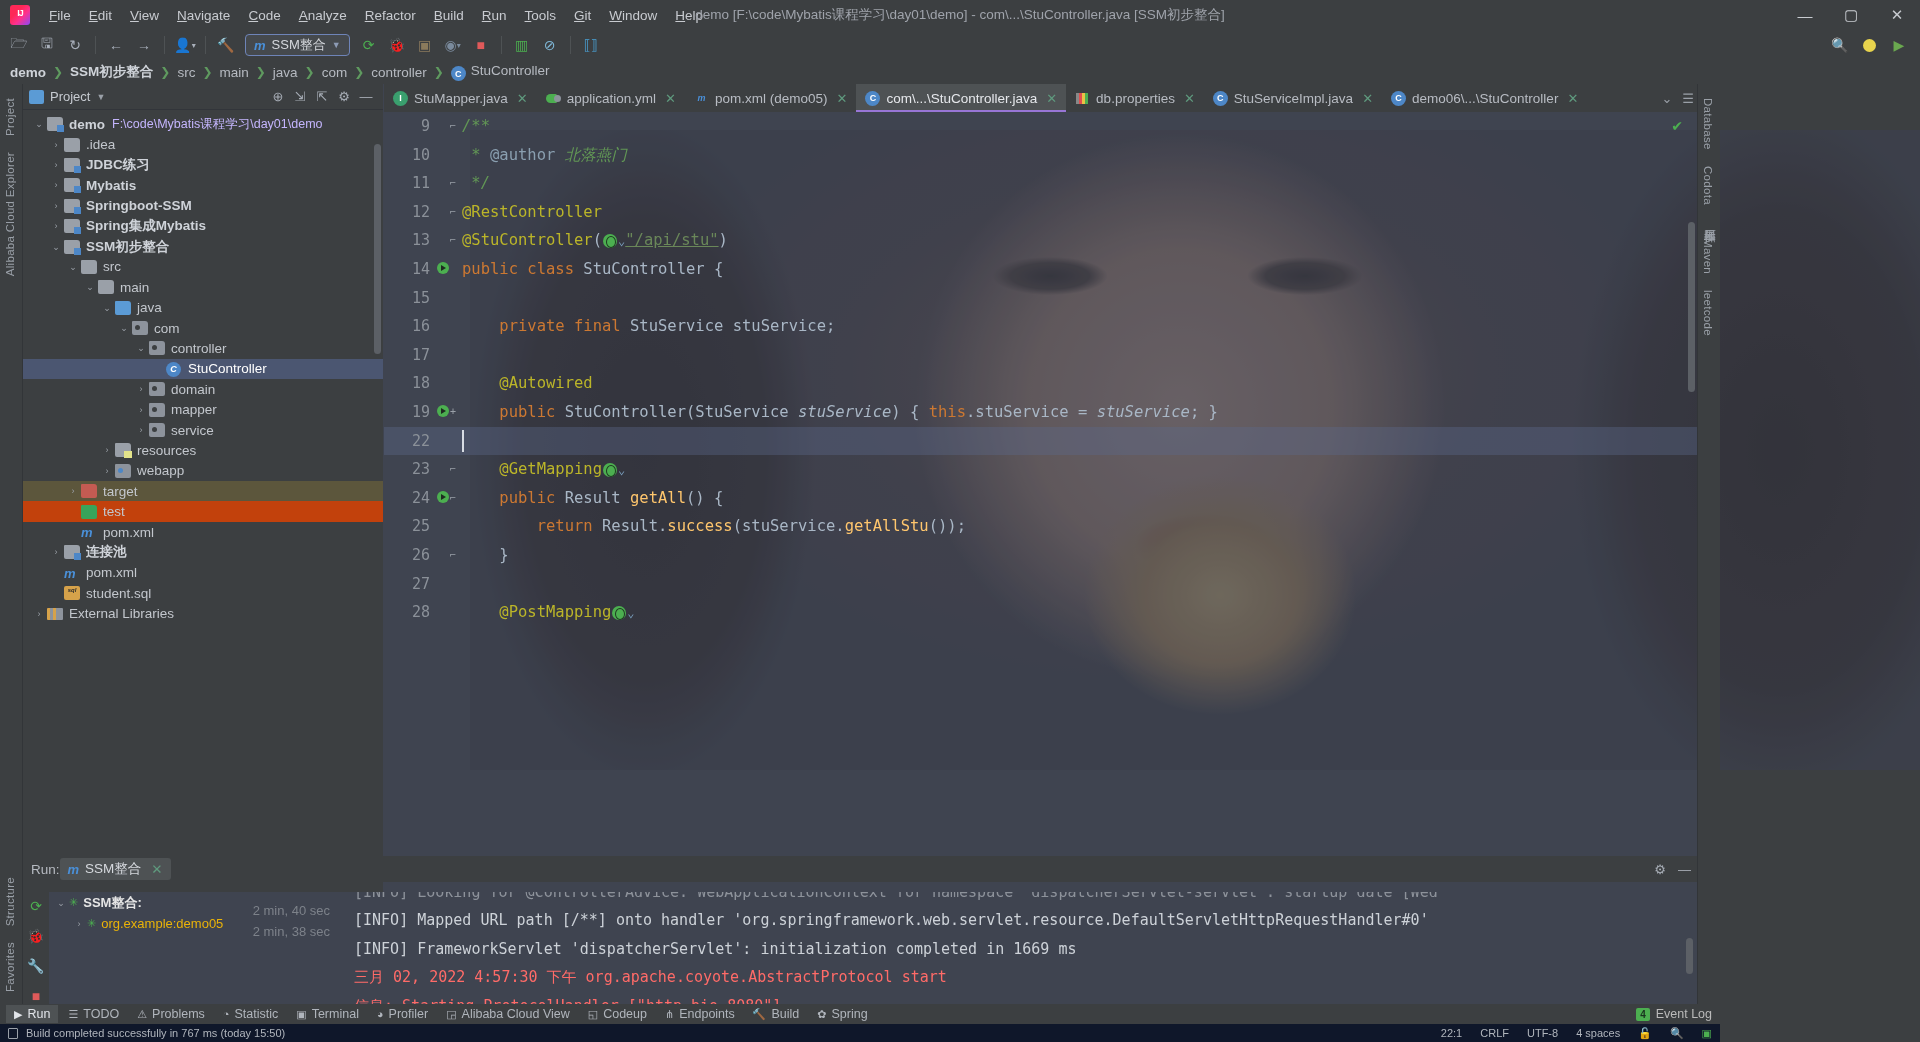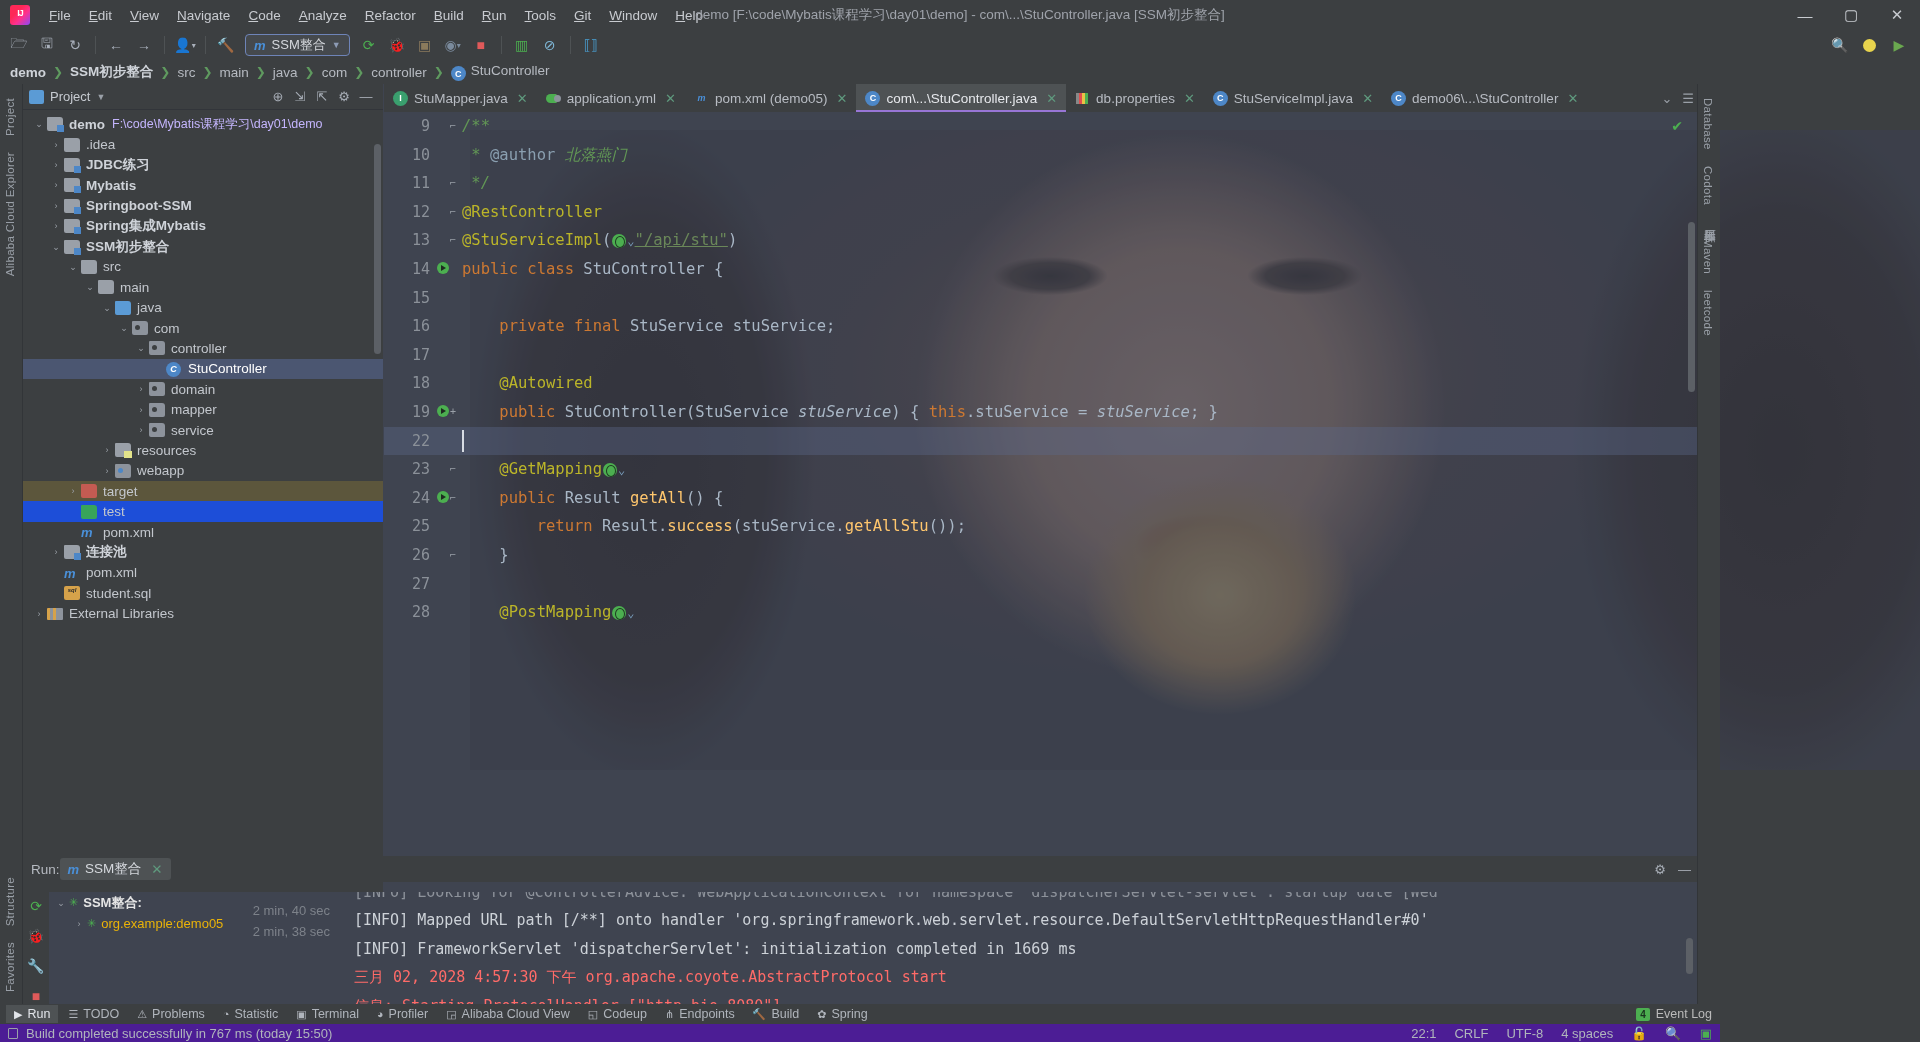--- a/index.html
+++ b/index.html
@@ -100,21 +100,21 @@
         font-size:13.5px;padding-top:3px;}
   .tnode{height:20.4px;display:flex;align-items:center;white-space:nowrap;padding-right:6px;}
   .tnode .arw{width:16px;text-align:center;color:#9aa0a8;font-size:9px;flex:none;}
   .tnode .ic{width:16px;height:14px;flex:none;margin-right:6px;position:relative;}
   .tnode .lbl{color:#c3c7cd;}
   .tnode .lbl.b{font-weight:bold;color:#cfd3d9;}
   .tnode .sub{color:#c4b5fd;margin-left:7px;font-size:12.5px;}
   .tnode.sel{background:#4b5671;}
   .tnode.sel .lbl{color:#ffffff;}
   .tnode.hl-target{background:#5c563c;}
-  .tnode.hl-test{background:#1d4ed8;}
+  .tnode.hl-test{background:#c2410c;}
   
   .f-mod{background:#9aa0a8;border-radius:1px 3px 2px 2px;}
   .f-mod::after{content:"";position:absolute;right:-1px;bottom:-1px;width:7px;height:7px;background:#4d87c7;}
   .f-plain{background:#9aa0a8;border-radius:1px 3px 2px 2px;}
   .f-src{background:#5b9bd5;border-radius:1px 3px 2px 2px;}
   .f-pkg{background:#8d939c;border-radius:1px 3px 2px 2px;}
   .f-pkg::after{content:"";position:absolute;left:3px;top:4px;width:5px;height:5px;
      background:#3c3f41;border-radius:50%;}
   .f-res{background:#9aa0a8;border-radius:1px 3px 2px 2px;}
   .f-res::after{content:"";position:absolute;right:-1px;bottom:-1px;width:8px;height:7px;background:#e3e38a;}
@@ -219,22 +219,22 @@
   .twbar{position:absolute;left:0;right:0;bottom:18px;height:20px;background:#3c3f41;
      display:flex;align-items:center;padding-left:6px;gap:2px;font-size:12.5px;}
   .twi{display:flex;align-items:center;gap:5px;padding:2px 8px;color:#b0b5bc;white-space:nowrap;}
   .twi.active{background:#4e5254;color:#e2e5ea;}
   .twi .g{font-size:11px;}
   .twbar-right{position:absolute;right:8px;display:flex;align-items:center;gap:6px;}
   .badge4{background:#4caf50;color:#19331f;font-size:10px;font-weight:bold;
      border-radius:2px;padding:0 4px;line-height:13px;}
 
   
-  .status{position:absolute;left:0;right:0;bottom:0;height:18px;background:#4c1d95;
-     display:flex;align-items:center;padding-left:8px;font-size:13px;color:#b0b5bc;}
+  .status{position:absolute;left:0;right:0;bottom:0;height:18px;background:#0f172a;
+     display:flex;align-items:center;padding-left:8px;font-size:11px;color:#b0b5bc;}
   .status .msg{margin-left:8px;}
   .status-right{position:absolute;right:8px;display:flex;align-items:center;gap:18px;}
   .sq{width:10px;height:11px;border:1px solid #9aa0a8;border-radius:1px;}
 </style>
 </head>
 <body>
 
 <div id="app">
 
   <div class="wallpaper">
@@ -575,21 +575,21 @@
     <span style="color:#9aa0a8;font-size:13px;">⌄</span>
     <span style="color:#9aa0a8;font-size:13px;">☰</span>
   </div>
 
   <div class="editor">
     <div class="ed-code" id="ed-code">
         <div class="cl"><span class="gut">9</span><span class="fold">⌐</span><span class="txt"><span class="cd">/**</span></span></div>
         <div class="cl"><span class="gut">10</span><span class="txt"><span class="cd"> * </span><span class="cdt">@author</span><span class="cd"> 北落燕门</span></span></div>
         <div class="cl"><span class="gut">11</span><span class="fold">⌐</span><span class="txt"><span class="cd"> */</span></span></div>
         <div class="cl"><span class="gut">12</span><span class="fold">⌐</span><span class="txt"><span class="an">@RestController</span></span></div>
-        <div class="cl"><span class="gut">13</span><span class="fold">⌐</span><span class="txt"><span class="an">@StuServiceImpl</span><span class="pl">(</span><span class="web-ico"></span><span class="chev">⌄</span><span class="s" style="text-decoration:underline">"/api/stu"</span><span class="pl">)</span></span></div>
+        <div class="cl"><span class="gut">13</span><span class="fold">⌐</span><span class="txt"><span class="an">@StuController</span><span class="pl">(</span><span class="web-ico"></span><span class="chev">⌄</span><span class="s" style="text-decoration:underline">"/api/stu"</span><span class="pl">)</span></span></div>
         <div class="cl"><span class="gut">14</span><span class="gico run"></span><span class="txt"><span class="k">public class </span><span class="ty">StuController</span><span class="pl"> {</span></span></div>
         <div class="cl"><span class="gut">15</span><span class="txt"></span></div>
         <div class="cl"><span class="gut">16</span><span class="txt"><span class="pl">    </span><span class="k">private final </span><span class="ty">StuService</span><span class="pl"> stuService;</span></span></div>
         <div class="cl"><span class="gut">17</span><span class="txt"></span></div>
         <div class="cl"><span class="gut">18</span><span class="txt"><span class="pl">    </span><span class="an">@Autowired</span></span></div>
         <div class="cl"><span class="gut">19</span><span class="gico run"></span><span class="fold">+</span><span class="txt"><span class="pl">    </span><span class="k">public </span><span class="ty">StuController</span><span class="pl">(</span><span class="ty">StuService </span><span class="it ty">stuService</span><span class="pl">) { </span><span class="k">this</span><span class="pl">.stuService = </span><span class="it ty">stuService</span><span class="pl">; }</span></span></div>
         <div class="cl"><div class="hl-line"></div><div class="caret" style="left:78px"></div><span class="gut">22</span><span class="txt"></span></div>
         <div class="cl"><span class="gut">23</span><span class="fold">⌐</span><span class="txt"><span class="pl">    </span><span class="an">@GetMapping</span><span class="web-ico"></span><span class="chev">⌄</span></span></div>
         <div class="cl"><span class="gut">24</span><span class="gico run"></span><span class="fold">⌐</span><span class="txt"><span class="pl">    </span><span class="k">public </span><span class="ty">Result </span><span class="fn">getAll</span><span class="pl">() {</span></span></div>
         <div class="cl"><span class="gut">25</span><span class="txt"><span class="pl">        </span><span class="k">return </span><span class="ty">Result</span><span class="pl">.</span><span class="fn">success</span><span class="pl">(stuService.</span><span class="fn">getAllStu</span><span class="pl">());</span></span></div>
@@ -631,21 +631,21 @@
           <span class="arw">›</span>
           <span class="spark">✳</span>
           <span class="nm2">org.example:demo05</span>
           <span class="tm">2 min, 38 sec</span>
         </div>
       </div>
     <div class="console" id="console">
         <div class="" style="white-space:pre;opacity:.55;margin-top:-14px;"><span class="">[INFO] Looking for @ControllerAdvice: WebApplicationContext for namespace 'dispatcherServlet-servlet': startup date [Wed</span></div>
         <div class="" style="white-space:pre;"><span class="">[INFO] Mapped URL path [/**] onto handler 'org.springframework.web.servlet.resource.DefaultServletHttpRequestHandler#0'</span></div>
         <div class="" style="white-space:pre;"><span class="">[INFO] FrameworkServlet 'dispatcherServlet': initialization completed in 1669 ms</span></div>
-        <div class="red" style="white-space:pre;"><span class="">三月 02, 2028 4:57:30 下午 org.apache.coyote.AbstractProtocol start</span></div>
+        <div class="red" style="white-space:pre;"><span class="">三月 02, 2022 4:57:30 下午 org.apache.coyote.AbstractProtocol start</span></div>
         <div class="red" style="white-space:pre;"><span class="">信息: Starting ProtocolHandler ["http-bio-8080"]</span></div>
       </div>
     <div class="cons-sb"></div>
   </div>
 
   <div class="twbar" id="twbar">
       <div class="twi active">
         <span class="g">▶</span>
         <span>Run</span>
       </div>

